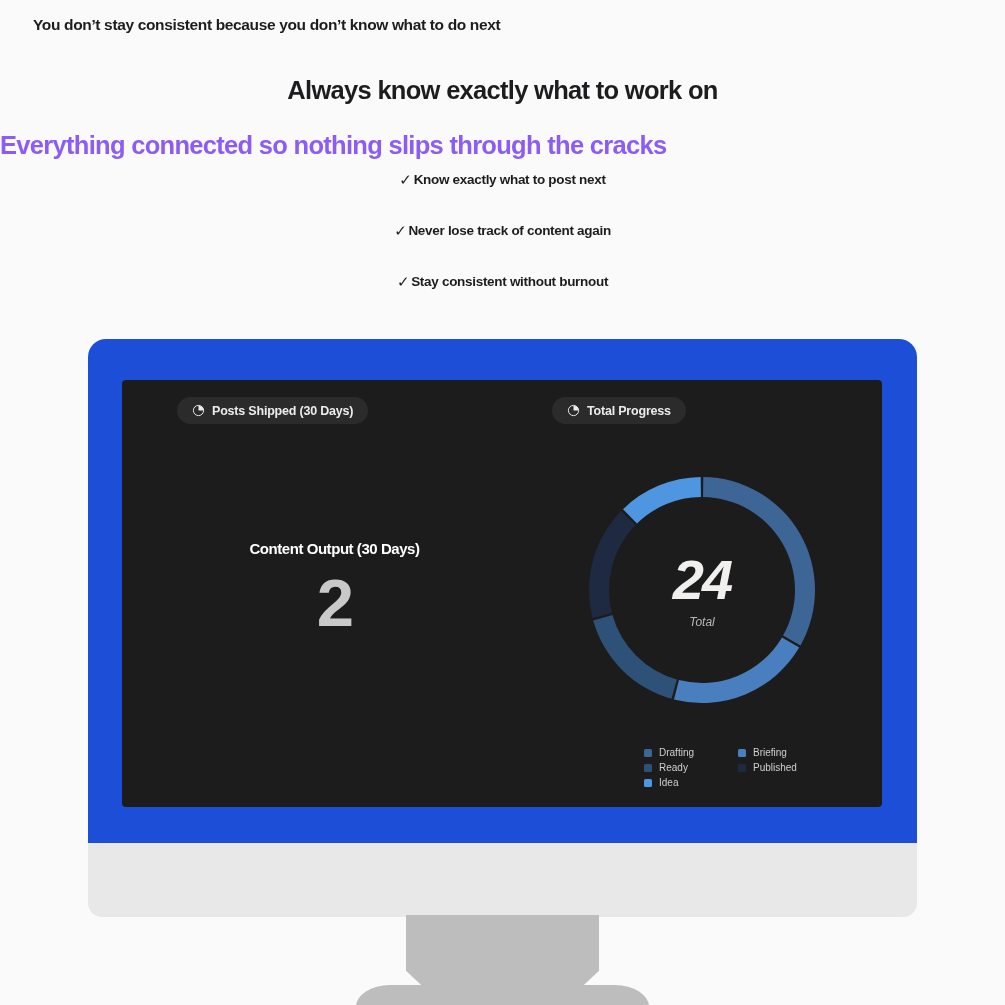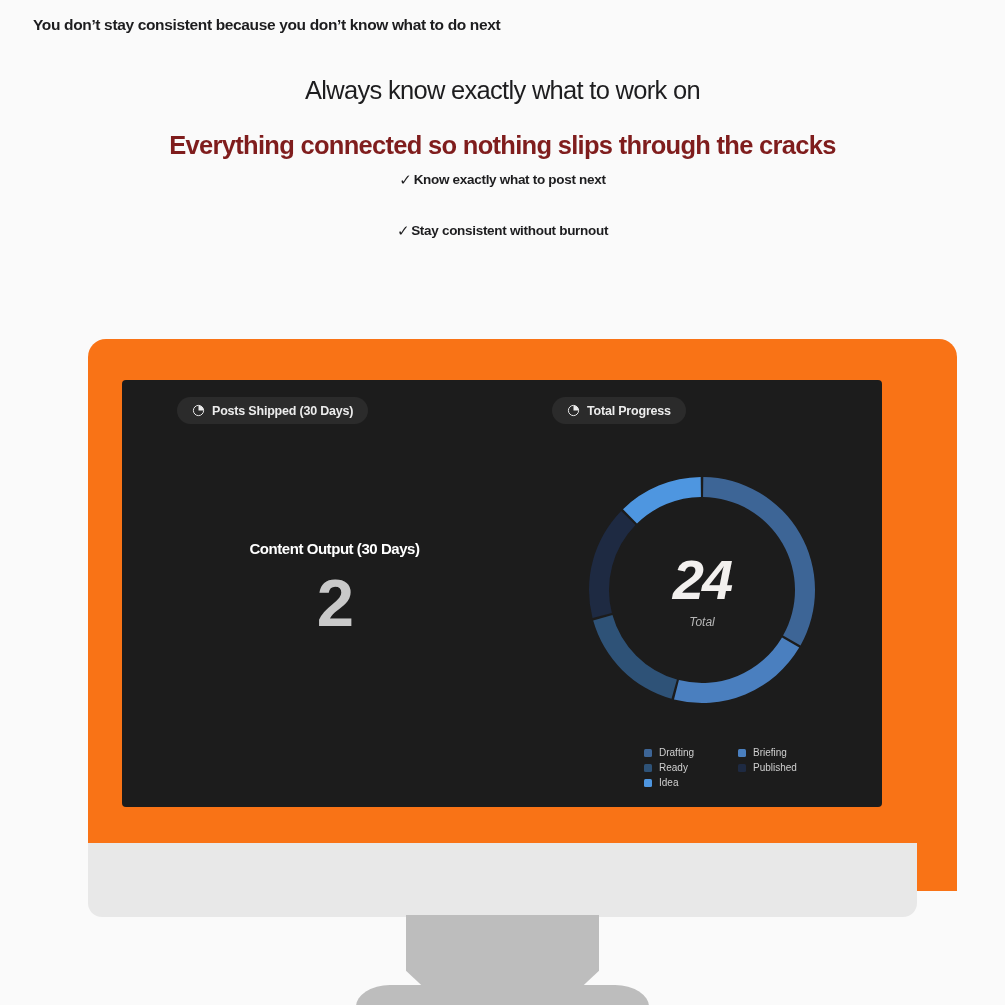--- a/index.html
+++ b/index.html
@@ -36,35 +36,34 @@
     white-space: nowrap;
   }
 
   .headline {
     position: absolute;
     top: 59px;
     left: 0;
     width: 1005px;
     text-align: center;
     font-size: 25.5px;
-    font-weight: 400;
+    font-weight: 700;
     letter-spacing: -0.7px;
     color: #1d1d1f;
   }
 
   .subheadline {
     position: absolute;
     top: 110px;
     left: 0;
     width: 1005px;
-    text-align: center;
     font-size: 25.5px;
     font-weight: 700;
     letter-spacing: -0.7px;
-    color: #7f1d1d;
+    color: #8b5cf6;
   }
 
   .bullets {
     position: absolute;
     top: 170px;
     left: 0;
     width: 1005px;
   }
   .bullet {
     width: 1005px;
@@ -84,23 +83,22 @@
     transform: translateY(1px);
   }
 
   
   .monitor {
     position: absolute;
     left: 88px;
     top: 339px;
     width: 829px;
     height: 552px;
-    background: #f97316;
+    background: #1d4ed8;
     border-radius: 18px 18px 0 0;
-    padding-left: 40px;
   }
   .screen {
     position: absolute;
     left: 34px;
     top: 41px;
     width: 760px;
     height: 427px;
     background: #1c1c1c;
     border-radius: 4px;
     overflow: hidden;
@@ -249,20 +247,23 @@
 
   <div class="eyebrow">You don’t stay consistent because you don’t know what to do next</div>
 
   <h1 class="headline">Always know exactly what to work on</h1>
 
   <h2 class="subheadline">Everything connected so nothing slips through the cracks</h2>
 
   <div class="bullets">
     <div class="bullet">
       <span class="tick">✓</span><span>Know exactly what to post next</span>
+    </div>
+    <div class="bullet">
+      <span class="tick">✓</span><span>Never lose track of content again</span>
     </div>
     <div class="bullet">
       <span class="tick">✓</span><span>Stay consistent without burnout</span>
     </div>
   </div>
 </div>
 
 <div class="monitor">
   <div class="screen">
 

